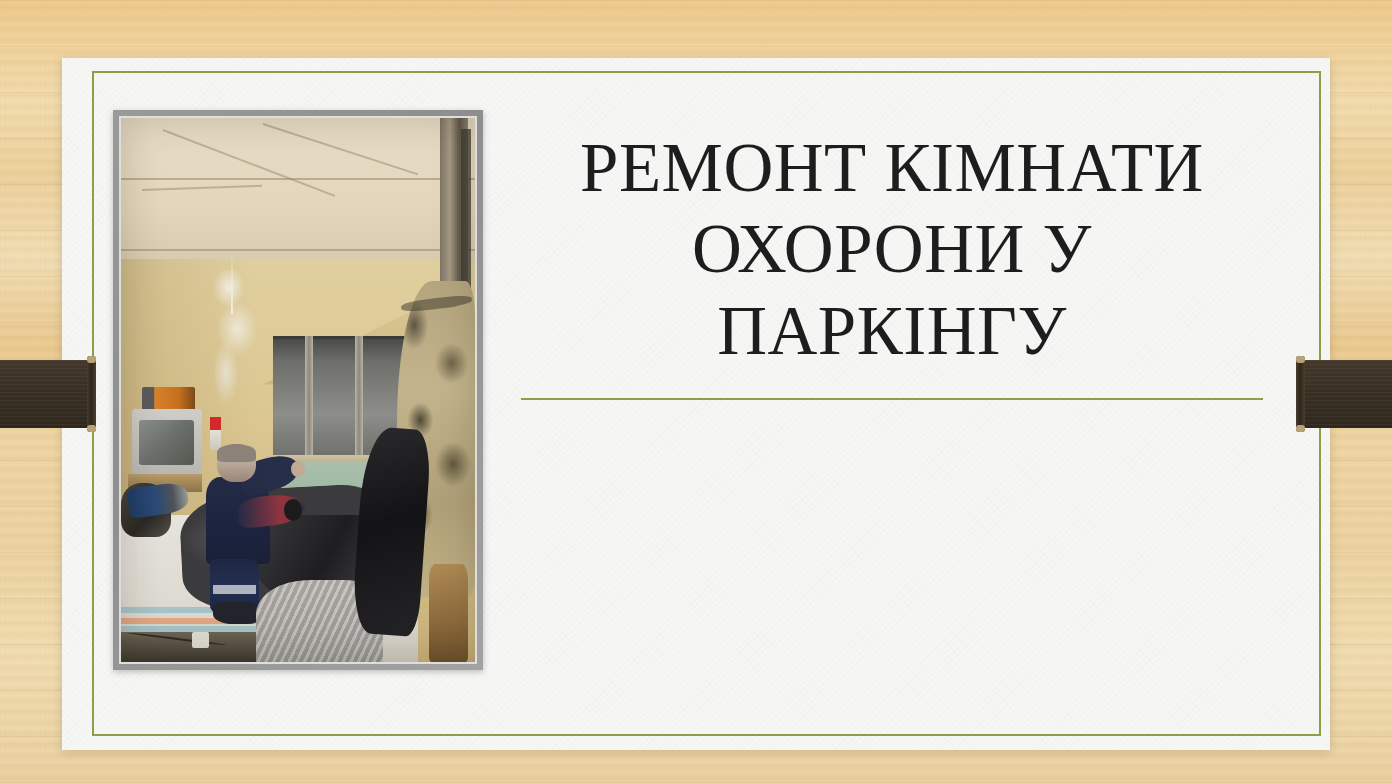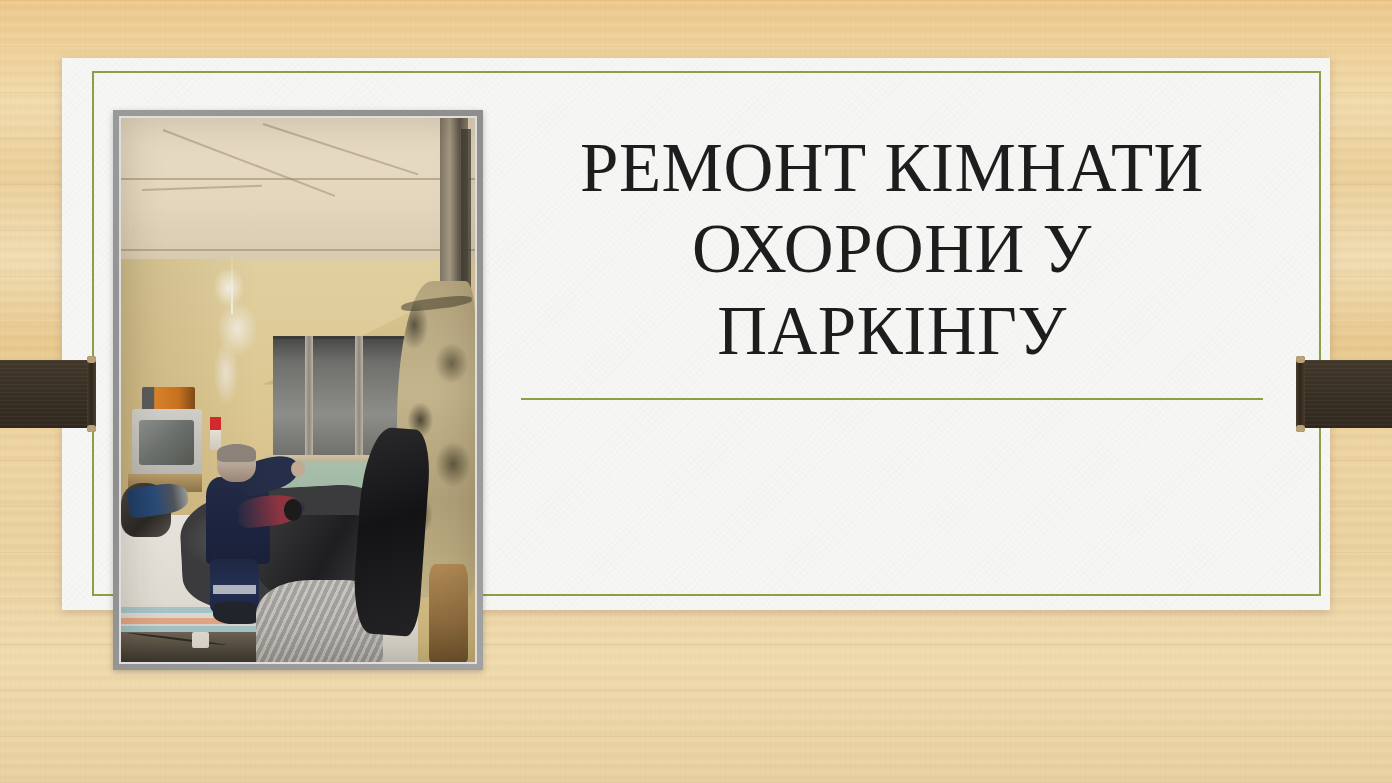--- a/index.html
+++ b/index.html
@@ -105,21 +105,21 @@
   .ribbon .roll::after  { bottom: 0; }
   .ribbon-left  .roll { right: -4px; }
   .ribbon-right .roll { left: -4px; }
 
   
   #card {
     position: absolute;
     left: 62px;
     top: 58px;
     width: 1268px;
-    height: 552px;
+    height: 692px;
     background-color: #f6f6f5;
     background-image:
       repeating-linear-gradient(
         45deg,
         rgba(0,0,0,0.013) 0px,
         rgba(0,0,0,0.013) 1px,
         rgba(255,255,255,0) 1px,
         rgba(255,255,255,0) 4px
       ),
       repeating-linear-gradient(

